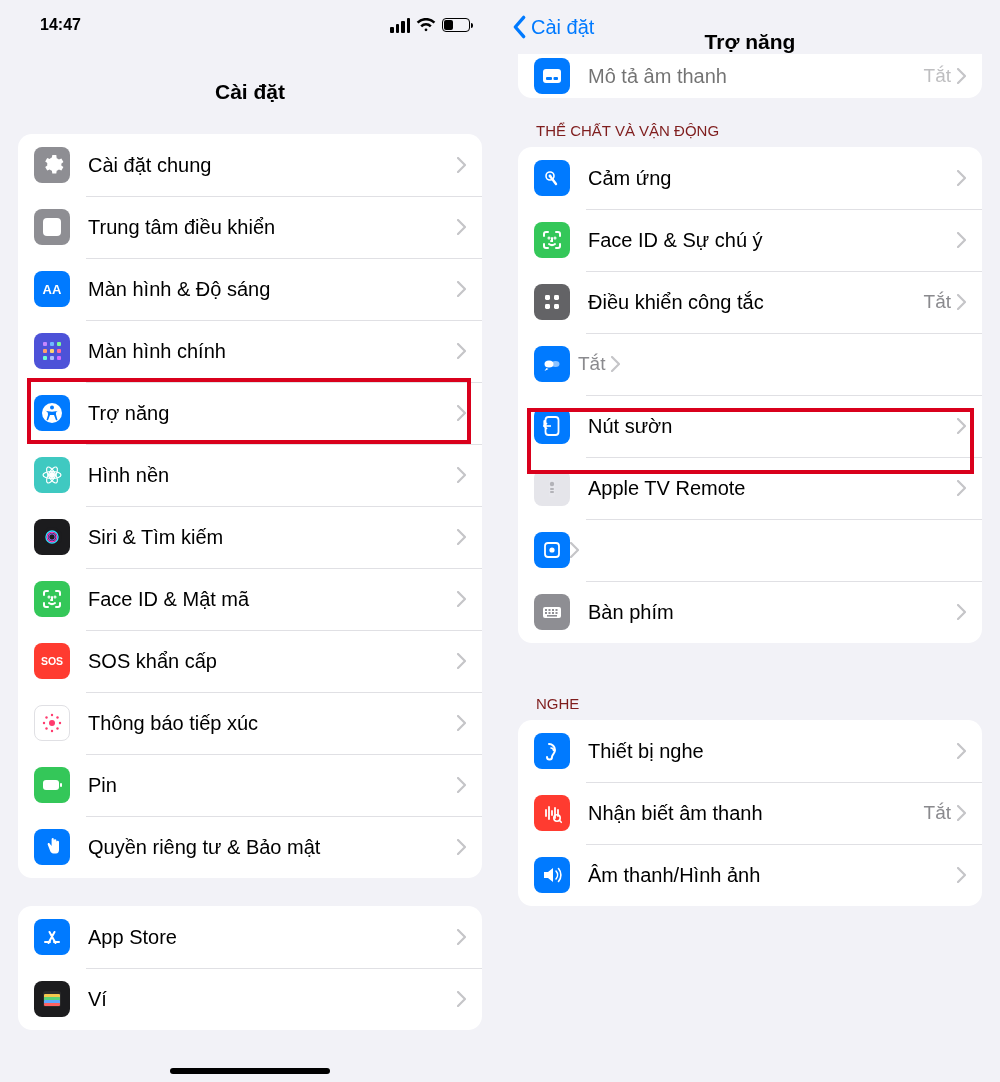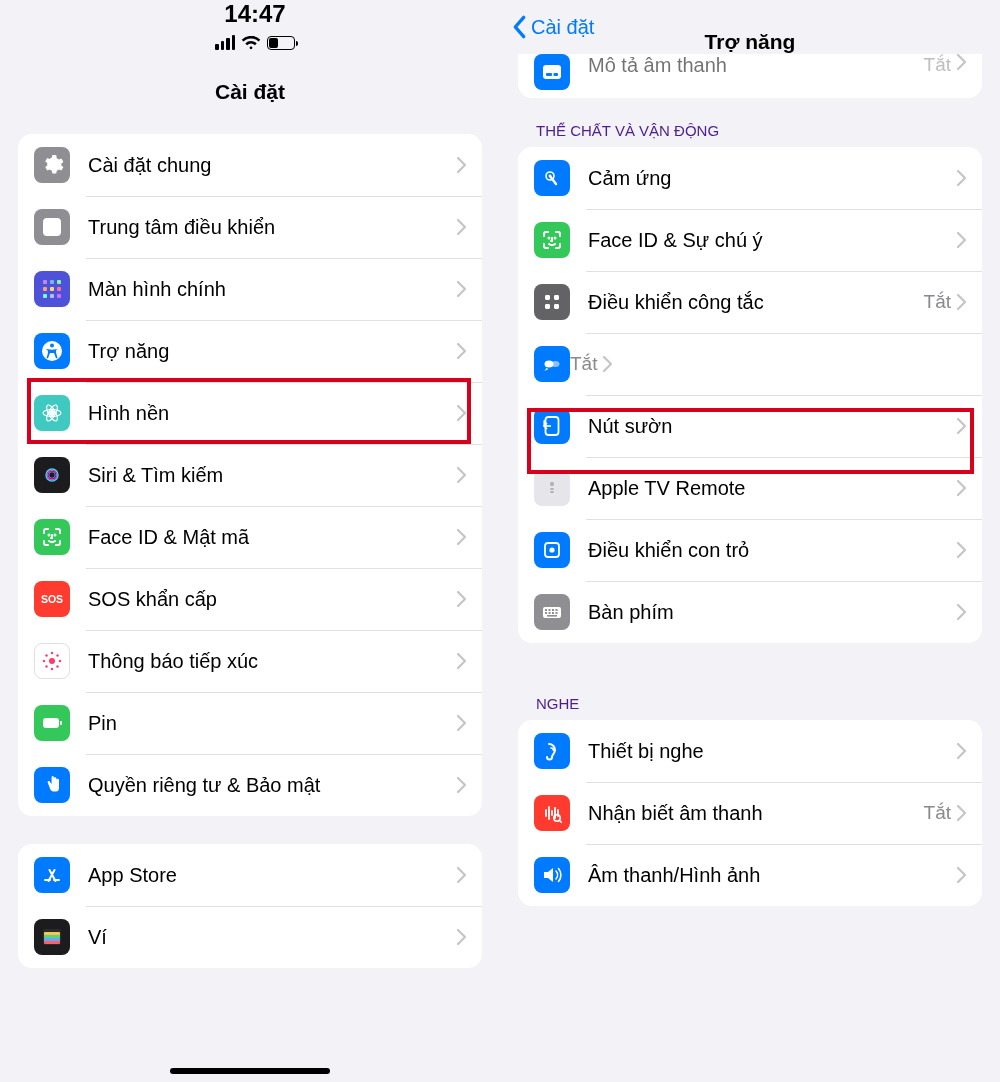--- a/index.html
+++ b/index.html
@@ -17,22 +17,21 @@
     position: relative;
     overflow: hidden;
   }
   .status-bar {
     height: 50px;
     display: flex;
     align-items: center;
     justify-content: space-between;
     padding: 0 30px 0 40px;
     font-weight: 600;
-    font-size: 24px;
-    flex-direction: column;
+    font-size: 16px;
   }
   .status-right { display: flex; align-items: center; gap: 6px; }
   .signal-bars { display: flex; align-items: flex-end; gap: 2px; }
   .signal-bars span { width: 3.5px; background: #000; border-radius: 1px; }
   .signal-bars span:nth-child(1){height:6px}
   .signal-bars span:nth-child(2){height:9px}
   .signal-bars span:nth-child(3){height:12px}
   .signal-bars span:nth-child(4){height:15px}
   .wifi-icon { width: 20px; height: 14px; }
   .battery {
@@ -61,21 +60,21 @@
   }
   .nav-back svg { width: 15px; height: 24px; margin-right: 4px; }
 
   .scroll-area {
     padding: 0 18px 20px;
     height: calc(100% - 104px);
     overflow: hidden;
   }
 
   .section-header {
-    font-size: 15px; color: #4c1d95;
+    font-size: 15px; color: #7f1d1d;
     text-transform: uppercase;
     padding: 24px 18px 8px;
   }
 
   .group {
     background: #fff;
     border-radius: 14px;
     overflow: hidden;
     margin-bottom: 28px;
   }
@@ -105,39 +104,40 @@
   .row-label {
     flex: 1;
     font-size: 20px;
     padding-left: 18px;
     color: #000;
   }
   .row-value {
     font-size: 19px;
     color: #8a8a8e;
     padding-right: 6px;
+    margin-left: 8px;
   }
   .chevron {
     color: #c5c5c8;
     padding-right: 16px;
     display: flex;
   }
   .chevron svg { width: 9px; height: 16px; }
 
   .highlight {
     position: absolute;
     border: 4px solid #d9001c;
     pointer-events: none;
   }
 
   
   .partial-row {
     background:#fff;
     border-radius:0 0 14px 14px;
-    display:flex; align-items:flex-start;
+    display:flex; align-items:center;
     height:44px;
     padding-left:16px;
     margin-bottom:0;
   }
 
   .home-indicator {
     position:absolute; bottom:8px; left:50%;
     transform:translateX(-50%);
     width:160px; height:6px; background:#000; border-radius:3px;
   }
@@ -383,20 +383,33 @@
             </svg>
           </div>
         <span class="row-label">Trung tâm điều khiển</span>
         <span class="chevron">
             <svg>
               <use href="#chev"></use>
             </svg>
           </span>
       </div>
       <div class="row">
+        <div class="icon-box bg-blue">
+            <svg>
+              <use href="#aa"></use>
+            </svg>
+          </div>
+        <span class="row-label">Màn hình &amp; Độ sáng</span>
+        <span class="chevron">
+            <svg>
+              <use href="#chev"></use>
+            </svg>
+          </span>
+      </div>
+      <div class="row">
         <div class="icon-box" style="background:#4d52d8">
             <svg>
               <use href="#gridapps"></use>
             </svg>
           </div>
         <span class="row-label">Màn hình chính</span>
         <span class="chevron">
             <svg>
               <use href="#chev"></use>
             </svg>
@@ -652,21 +665,20 @@
               <use href="#chev"></use>
             </svg>
           </span>
       </div>
       <div class="row">
         <div class="icon-box bg-blue">
             <svg>
               <use href="#pointer"></use>
             </svg>
           </div>
-        <span class="row-label">Điều khiển con trỏ</span>
         <span class="chevron">
             <svg>
               <use href="#chev"></use>
             </svg>
           </span>
       </div>
       <div class="row">
         <div class="icon-box bg-gray">
             <svg>
               <use href="#keyboard"></use>

